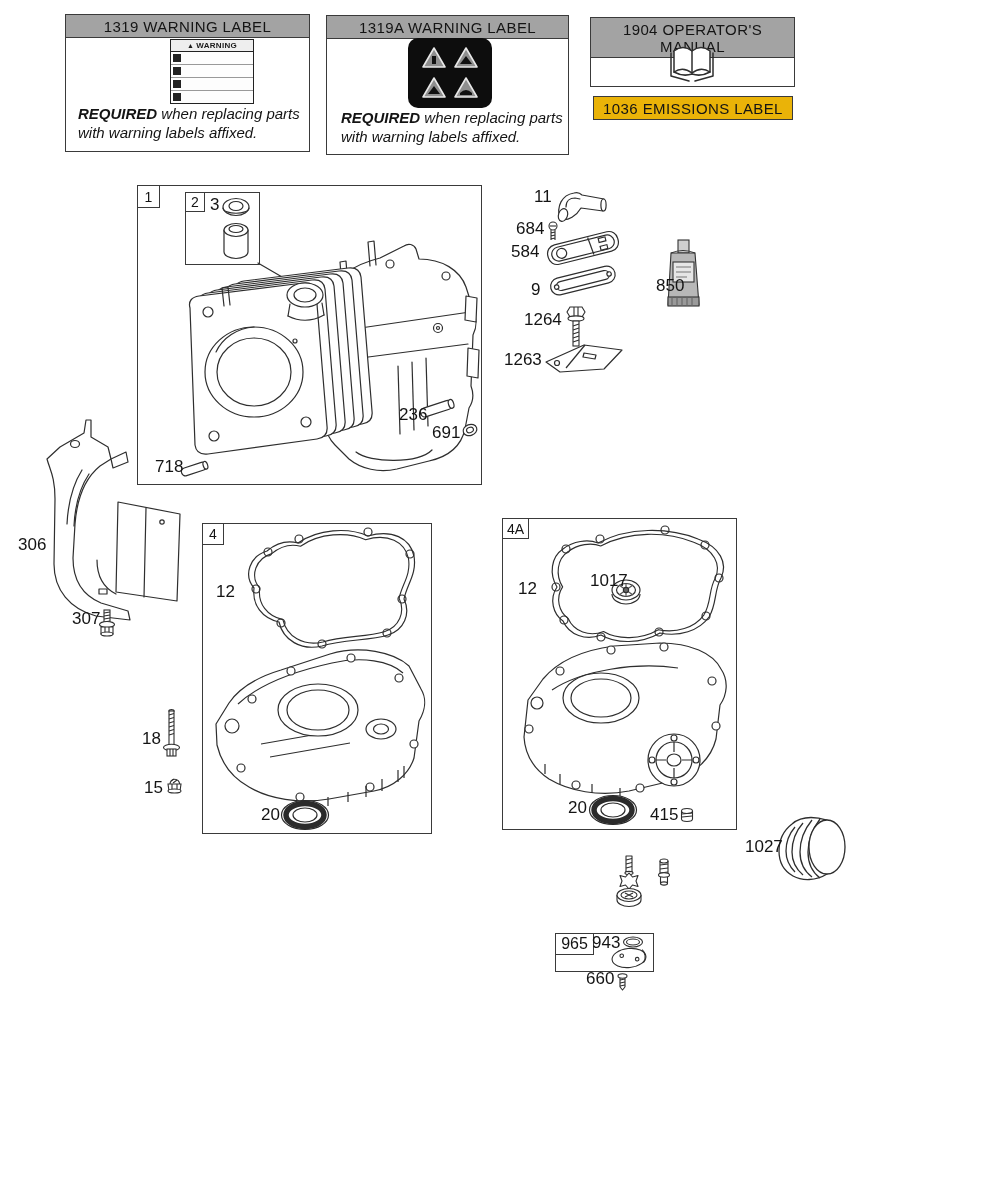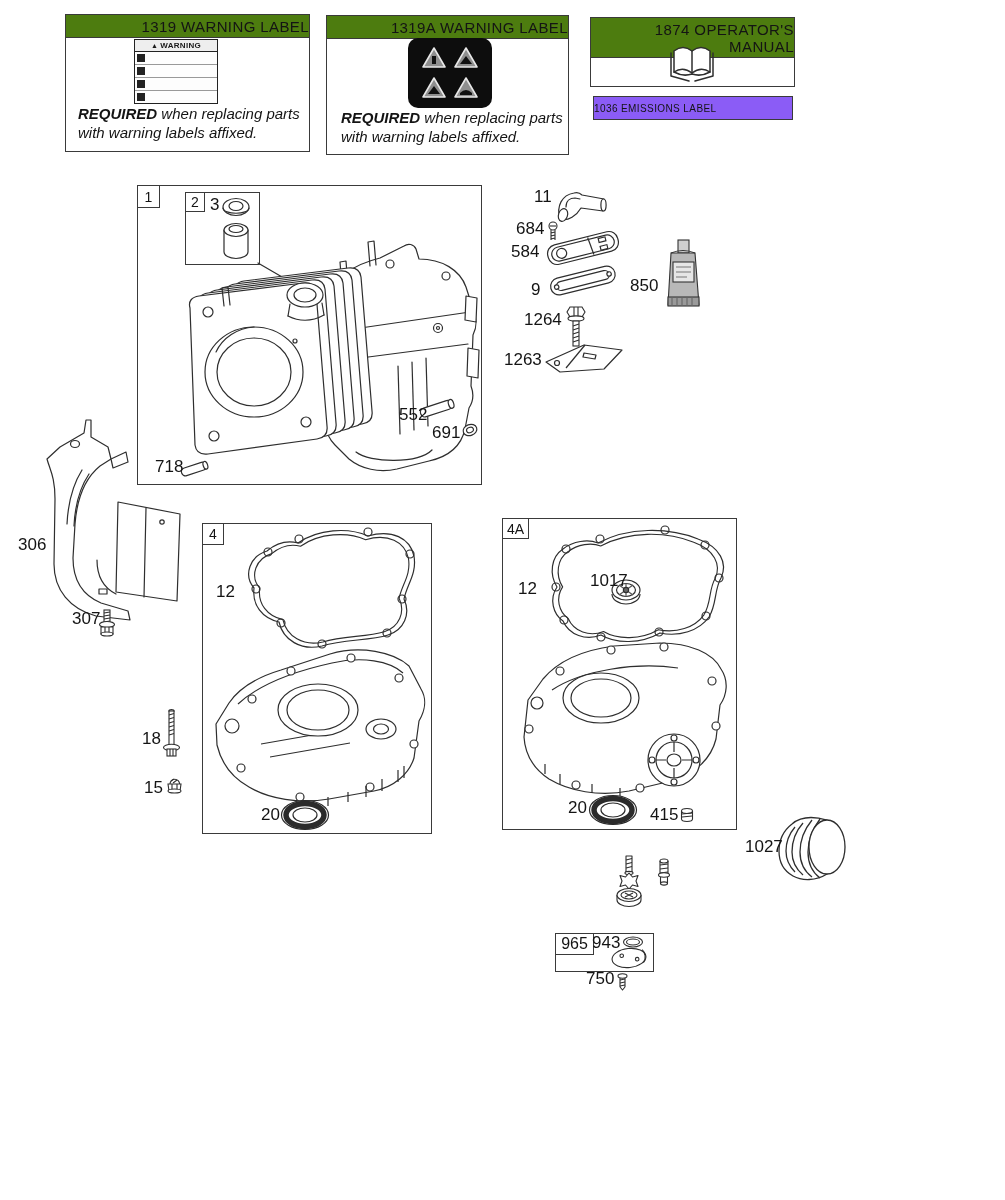--- a/index.html
+++ b/index.html
@@ -10,31 +10,31 @@
   .art { position:absolute; left:0; top:0; }
   .gbox { position:absolute; border:1.4px solid #3a3a3a; background:transparent; }
   .corner {
     position:absolute; left:0; top:0; background:#fff;
     border-right:1.4px solid #3a3a3a; border-bottom:1.4px solid #3a3a3a;
     display:flex; align-items:center; justify-content:center;
     font-size:14px; line-height:1;
   }
   .ibox { position:absolute; border:1.4px solid #3a3a3a; background:#fff; }
   .ibox-hdr {
-    border-bottom:1.4px solid #3a3a3a; text-align:right;
-    font-size:15px; letter-spacing:.4px; padding:3px 0 2px; background:#4d7c0f;
+    border-bottom:1.4px solid #3a3a3a; text-align:center;
+    font-size:15px; letter-spacing:.4px; padding:3px 0 2px; background:#a3a3a3;
   }
-  .titlebox { position:absolute; border:1.4px solid #3a3a3a; background:#8b5cf6;
-    text-align:center; font-size:10px; letter-spacing:.4px; display:flex;
-    align-items:center; }
+  .titlebox { position:absolute; border:1.4px solid #3a3a3a; background:#eab308;
+    text-align:center; font-size:15px; letter-spacing:.4px; display:flex;
+    align-items:center; justify-content:center; }
   .callout { position:absolute; font-size:17px; line-height:1; white-space:nowrap; }
   .req { position:absolute; font-style:italic; font-size:15px; line-height:1.25; }
   .req b { font-weight:bold;margin-top:17px; }
   
-  .sticker { position:absolute; border:1px solid #222; background:#fdfdfd; }
+  .sticker { position:absolute; border:1px solid #222; background:#fdfdfd;margin-left:36px; }
   .sticker-hdr { display:flex; align-items:center; justify-content:center; gap:2px;
     font-size:8px; font-weight:bold; letter-spacing:.3px; color:#1a1a1a;
     border-bottom:1px solid #222; background:#eee; height:11px; }
   .tri { font-size:7px; line-height:1; }
   .srow { display:flex; align-items:center; gap:2px; padding:1px 2px;
     border-bottom:1px solid #999; height:10px; }
   .srow:last-child { border-bottom:none; }
   .sicon { width:8px; height:8px; background:#222; flex:0 0 auto; }
   .sbars { flex:1; }
   .sbar { height:1.6px; background:#8a8a8a; margin:1.6px 0; }
@@ -413,21 +413,21 @@
         </g>
       </svg>
     </div>
     <div class="req" style="left:14px;top:93px;width:222px">
       <b><i>REQUIRED</i></b>
       <i>when replacing parts with warning labels affixed.</i>
     </div>
   </div>
 
   <div class="ibox" style="left:590px;top:17px;width:203px;height:68px">
-    <div class="ibox-hdr">1874 OPERATOR'S MANUAL</div>
+    <div class="ibox-hdr">1904 OPERATOR'S MANUAL</div>
     <div class="ibox-body-center" style="top:22px">
       <svg width="48" height="40" viewBox="0 0 48 40" fill="none" stroke="#2e2e2e" stroke-width="1.5" stroke-linejoin="round" stroke-linecap="round">
         <path d="M5,8 Q14,1 23,8 Q32,1 41,8 L41,29 Q32,23 23,30 Q14,23 5,29 Z" fill="#fff"></path>
         <path d="M23,8 L23,30"></path>
         <path d="M5,29 Q14,34 23,31 Q32,34 41,29"></path>
         <path d="M2,10 L2,33 L20,38 M44,10 L44,33 L26,38"></path>
       </svg>
     </div>
   </div>
 
@@ -456,31 +456,31 @@
     <div class="corner" style="width:37px;height:20px;font-size:16px">965</div>
   </div>
 
   <span class="callout" style="left:210px;top:196px">3</span>
   <span class="callout" style="left:534px;top:188px">11</span>
   <span class="callout" style="left:516px;top:220px">684</span>
   <span class="callout" style="left:511px;top:243px">584</span>
   <span class="callout" style="left:531px;top:281px">9</span>
   <span class="callout" style="left:524px;top:311px">1264</span>
   <span class="callout" style="left:504px;top:351px">1263</span>
-  <span class="callout" style="left:630px;top:277px">850</span>
-  <span class="callout" style="left:399px;top:406px">552</span>
+  <span class="callout" style="left:656px;top:277px">850</span>
+  <span class="callout" style="left:399px;top:406px">236</span>
   <span class="callout" style="left:432px;top:424px">691</span>
   <span class="callout" style="left:155px;top:458px">718</span>
   <span class="callout" style="left:18px;top:536px">306</span>
   <span class="callout" style="left:72px;top:610px">307</span>
   <span class="callout" style="left:216px;top:583px">12</span>
   <span class="callout" style="left:142px;top:730px">18</span>
   <span class="callout" style="left:144px;top:779px">15</span>
   <span class="callout" style="left:261px;top:806px">20</span>
   <span class="callout" style="left:518px;top:580px">12</span>
   <span class="callout" style="left:590px;top:572px">1017</span>
   <span class="callout" style="left:568px;top:799px">20</span>
   <span class="callout" style="left:650px;top:806px">415</span>
   <span class="callout" style="left:745px;top:838px">1027</span>
   <span class="callout" style="left:592px;top:934px">943</span>
-  <span class="callout" style="left:586px;top:970px">750</span>
+  <span class="callout" style="left:586px;top:970px">660</span>
 
 </div>
 
 </body></html>

